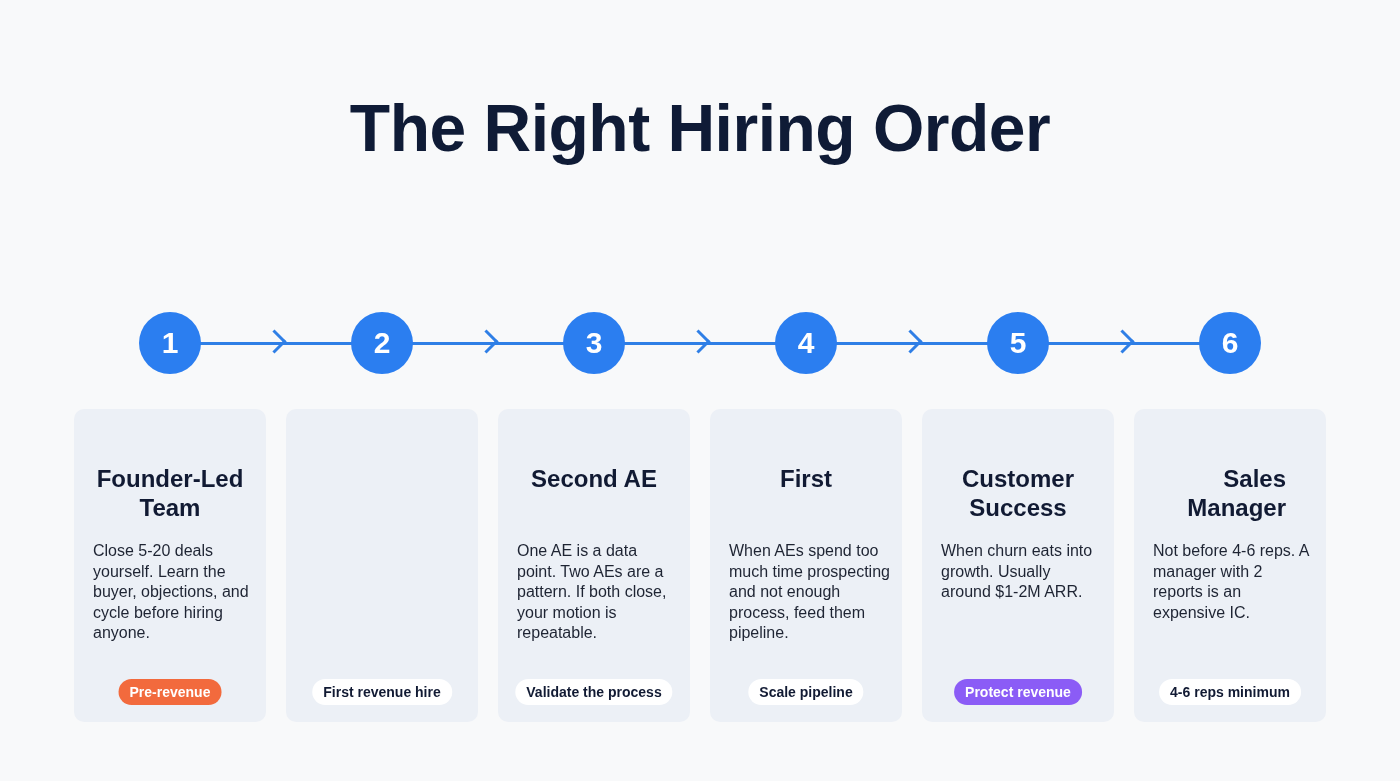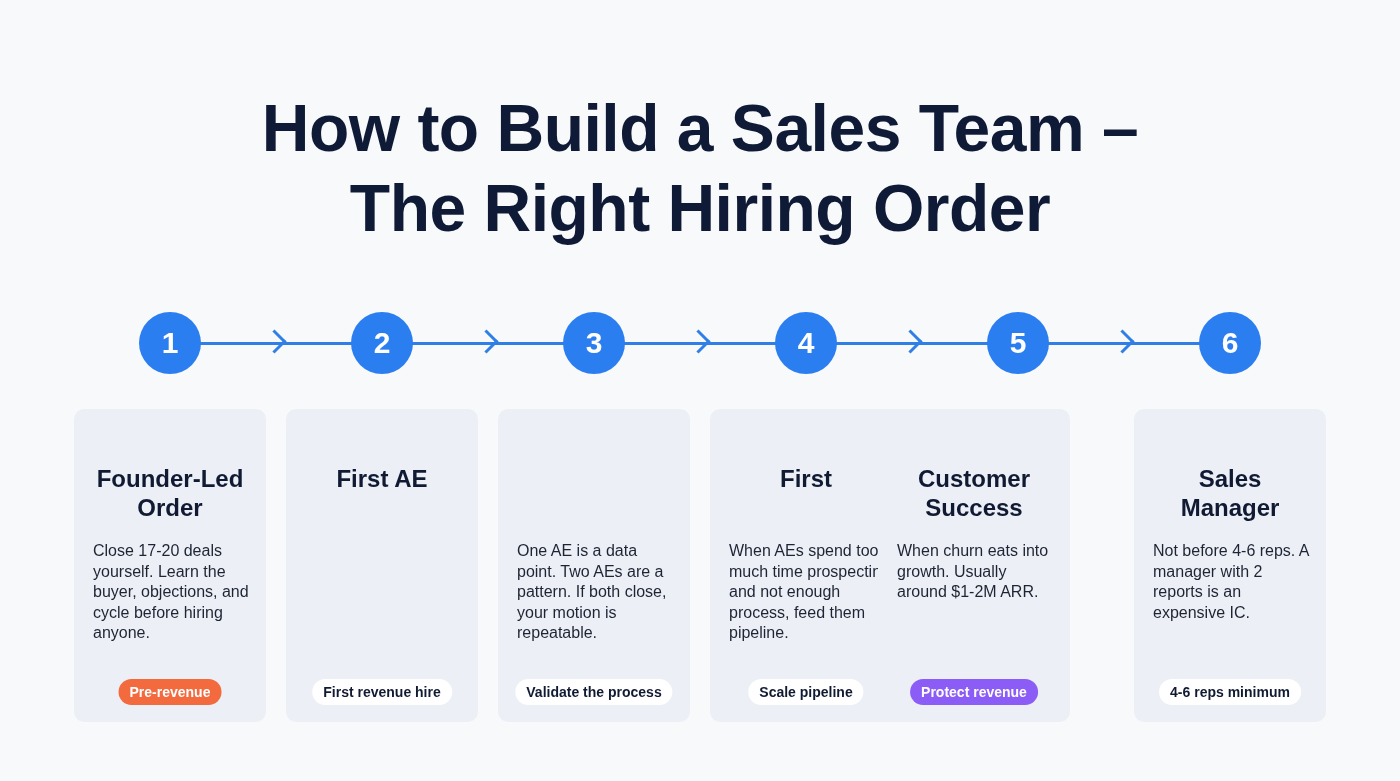--- a/index.html
+++ b/index.html
@@ -55,21 +55,20 @@
     font-size: 14px; font-weight: 700; line-height: 26px; white-space: nowrap;
     background: #ffffff; color: #111a33; text-align: right;
   }
   .badge.orange { background: #f26a3d; color: #fff; }
   .badge.green { background: #8b5cf6; color: #fff; }
 </style>
 </head>
 <body>
 
 <div class="title">
-  <div>How to Build a Sales Team –</div>
   <div>The Right Hiring Order</div>
 </div>
 
 <div class="timeline">
   <div class="line"></div>
 
   <div class="arrow" style="left:276px"></div>
   <div class="arrow" style="left:488px"></div>
   <div class="arrow" style="left:700px"></div>
   <div class="arrow" style="left:912px"></div>
@@ -77,44 +76,44 @@
 
   <div class="step" style="left:170px">1</div>
   <div class="step" style="left:382px">2</div>
   <div class="step" style="left:594px">3</div>
   <div class="step" style="left:806px">4</div>
   <div class="step" style="left:1018px">5</div>
   <div class="step" style="left:1230px">6</div>
 </div>
 
 <div class="card" style="left:74px">
-  <h3 style="left:20px;right:20px;">Founder-Led Order</h3>
-  <p>Close 17-20 deals yourself. Learn the buyer, objections, and cycle before hiring anyone.</p>
+  <h3 style="left:20px;right:20px;">Founder-Led Team</h3>
+  <p>Close 5-20 deals yourself. Learn the buyer, objections, and cycle before hiring anyone.</p>
   <span class="badge orange">Pre-revenue</span>
 </div>
 
 <div class="card" style="left:286px">
-  <h3>First AE</h3>
   <span class="badge">First revenue hire</span>
 </div>
 
 <div class="card" style="left:498px">
+  <h3>Second AE</h3>
   <p>One AE is a data point. Two AEs are a pattern. If both close, your motion is repeatable.</p>
   <span class="badge">Validate the process</span>
 </div>
 
 <div class="card" style="left:710px">
   <h3>First</h3>
   <p>When AEs spend too much time prospecting and not enough process, feed them pipeline.</p>
   <span class="badge">Scale pipeline</span>
 </div>
 
-<div class="card" style="left:878px">
+<div class="card" style="left:922px">
   <h3 style="left:30px;right:30px;">Customer Success</h3>
   <p>When churn eats into growth. Usually around $1-2M ARR.</p>
   <span class="badge green">Protect revenue</span>
 </div>
 
 <div class="card" style="left:1134px">
-  <h3 style="left:40px;right:40px;">Sales Manager</h3>
+  <h3 style="left:40px;right:40px;text-align:right;">Sales Manager</h3>
   <p>Not before 4-6 reps. A manager with 2 reports is an expensive IC.</p>
   <span class="badge">4-6 reps minimum</span>
 </div>
 
 </body></html>

